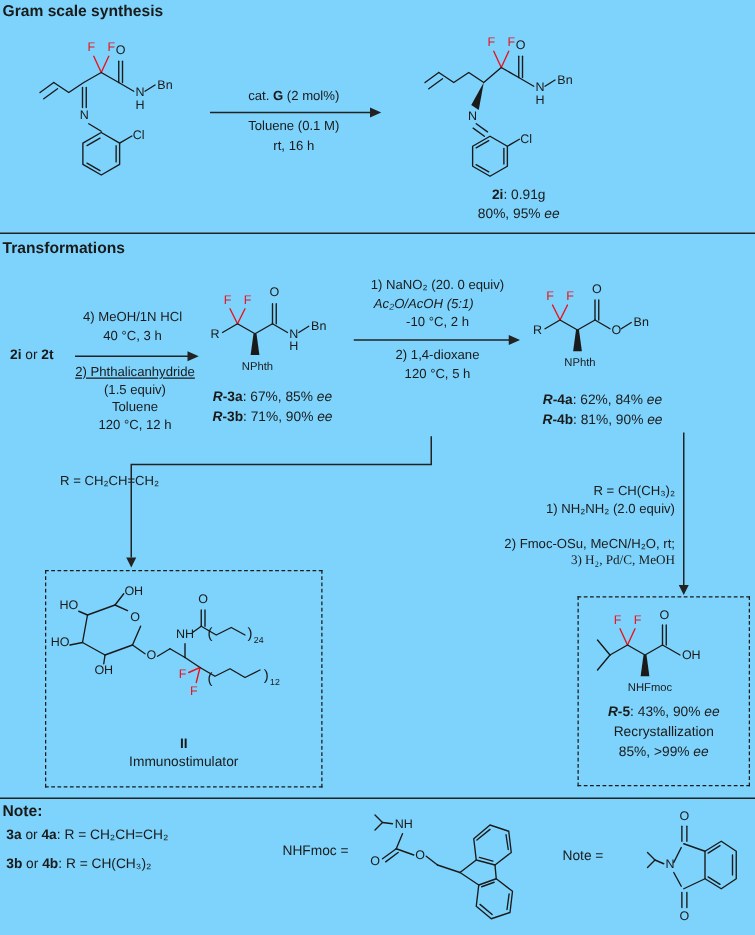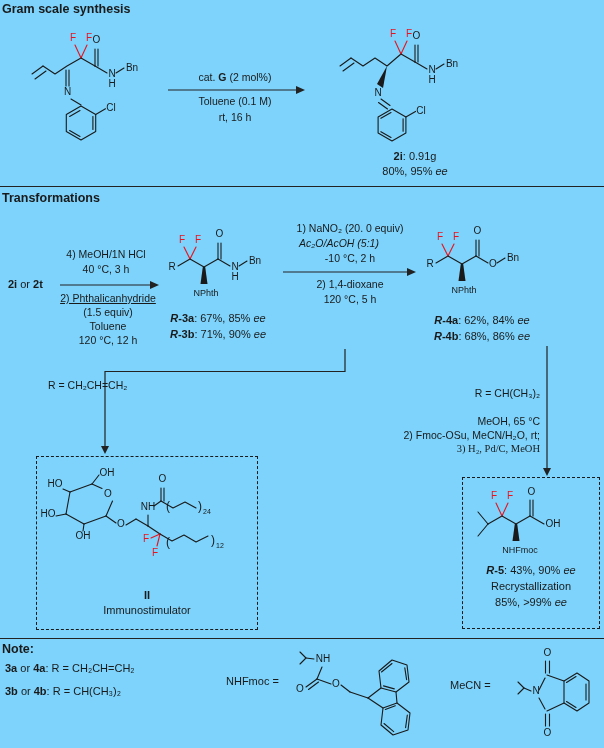--- a/index.html
+++ b/index.html
@@ -204,27 +204,27 @@
     <text class="at red" x="32" y="17">F</text>
     <text class="at" x="53.5" y="11">O</text>
     <text class="at" x="69" y="44">O</text>
     <text class="at" x="89" y="38">Bn</text>
     <text class="at tiny" x="40" y="70">NPhth</text>
   </svg>
   <div class="t lbl c" style="left:412px; top:314px; width:140px;">
     <span class="bi">R</span><span class="b">-4a</span><span>: 62%, 84% </span><span class="i">ee</span>
   </div>
   <div class="t lbl c" style="left:412px; top:330px; width:140px;">
-    <span class="bi">R</span><span class="b">-4b</span><span>: 68%, 86% </span><span class="i">ee</span>
+    <span class="bi">R</span><span class="b">-4b</span><span>: 81%, 90% </span><span class="i">ee</span>
   </div>
 
   <div class="t" style="left:48px; top:379px;">R = CH₂CH=CH₂</div>
 
   <div class="t rgt" style="left:356px; top:387px; width:184px;">R = CH(CH₃)₂</div>
-  <div class="t rgt" style="left:356px; top:415px; width:184px;">MeOH, 65 °C</div>
+  <div class="t rgt" style="left:356px; top:401px; width:184px;">1) NH₂NH₂ (2.0 equiv)</div>
   <div class="t rgt" style="left:356px; top:429px; width:184px;">2) Fmoc-OSu, MeCN/H₂O, rt;</div>
   <div class="t rgt" style="left:356px; top:443px; width:184px;font-family:Liberation Serif, serif;">3) H₂, Pd/C, MeOH</div>
 
   <div class="dashedbox" style="left:36px; top:456px; width:222px; height:174px;"></div>
   <svg class="struct" style="left:40px; top:466px;" width="214" height="100" viewBox="0 0 214 100">
     <g>
       <path class="bond" d="M30,26 L52,18"></path>
         <path class="bond" d="M52,18 L62,22.5"></path>
       <path class="bond" d="M72.5,35 L66,50"></path>
         <path class="bond" d="M66,50 L44,58"></path>
@@ -297,21 +297,21 @@
   </div>
 
   <div class="t hdr" style="left:2px; top:642px;">Note:</div>
   <div class="t lbl" style="left:5px; top:662px;">
     <span class="b">3a</span><span> or </span><span class="b">4a</span><span>: R = CH₂CH=CH₂</span>
   </div>
   <div class="t lbl" style="left:5px; top:685px;">
     <span class="b">3b</span><span> or </span><span class="b">4b</span><span>: R = CH(CH₃)₂</span>
   </div>
   <div class="t lbl" style="left:226px; top:675px;">NHFmoc =</div>
-  <div class="t lbl" style="left:450px; top:679px;">MeCN =</div>
+  <div class="t lbl" style="left:450px; top:679px;">Note =</div>
 
   <svg class="struct" style="left:288px; top:644px;" width="160" height="102" viewBox="0 0 160 102">
     <g>
       <path class="bond" d="M12,8 L18,14 L12,20"></path>
       <path class="bond" d="M18,14 L26,15"></path>
       <path class="bond" d="M34,23 L29,35"></path>
       <path class="bond" d="M29,35 L18,43"></path>
         <path class="bond" d="M30.5,38 L20.5,45.5"></path>
       <path class="bond" d="M29,35 L43,40"></path>
       <path class="bond" d="M53,41 L62,48"></path>

